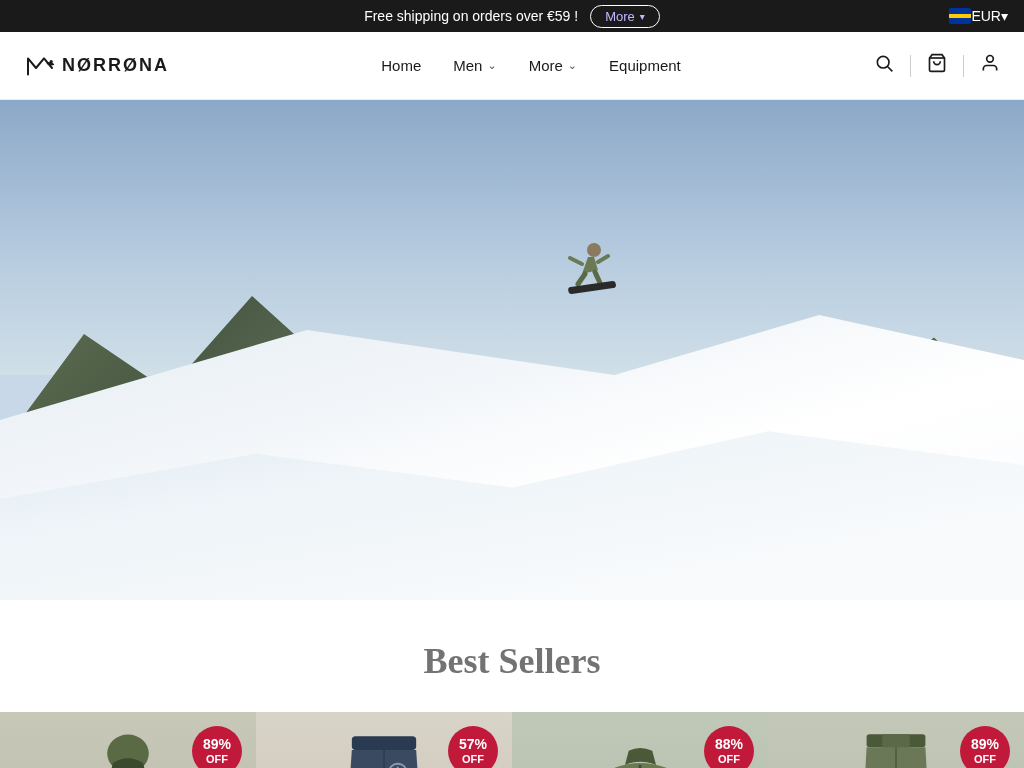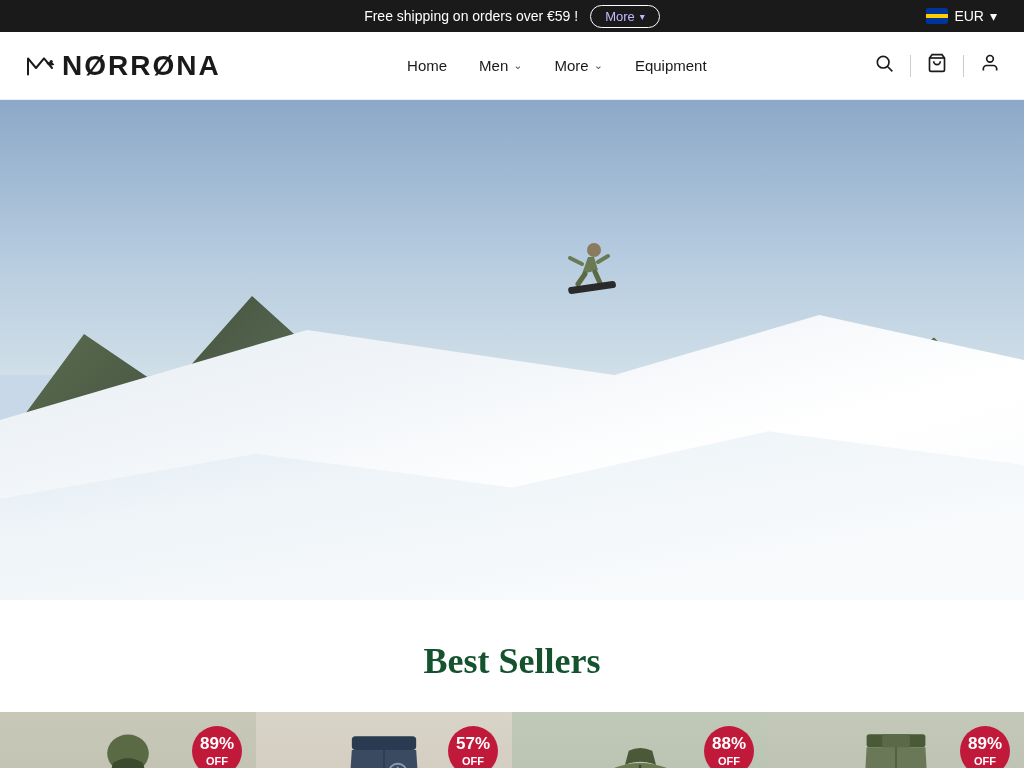--- a/index.html
+++ b/index.html
@@ -27,24 +27,23 @@
       cursor: pointer;
       display: flex;
       align-items: center;
       gap: 5px;
     }
     .more-btn .chevron {
       font-size: 10px;
     }
     .currency-area {
       position: absolute;
-      right: 27px;
-      display: flex;
-      align-items: center;
-      gap: 6px;
+      right: 16px;
+      display: flex;
+      align-items: center;
       font-size: 14px;
       cursor: pointer;
     }
     .flag {
       width: 22px;
       height: 16px;
       background: #003399;
       border-radius: 2px;
       position: relative;
       overflow: hidden;
@@ -62,21 +61,21 @@
     .header {
       display: flex;
       align-items: center;
       justify-content: space-between;
       padding: 0 24px;
       height: 68px;
       background: #fff;
       border-bottom: 1px solid #eee;
     }
     .logo {
-      font-size: 28px;
+      font-size: 18px;
       font-weight: bold;
       letter-spacing: 2px;
       color: #1a1a1a;
       display: flex;
       align-items: center;
       gap: 6px;
       text-decoration: none;
       cursor: pointer;
     }
     .logo-icon {
@@ -176,21 +175,21 @@
 
     
     .best-sellers {
       padding: 40px 0 20px;
       text-align: center;
       background: #fff;
     }
     .best-sellers-title {
       font-size: 36px;
       font-weight: bold;
-      color: #14532d;
+      color: #737373;
       margin-bottom: 30px;
       font-family: Georgia, serif;
     }
     .products-grid {
       display: flex;
       gap: 0;
     }
     .product-card {
       flex: 1;
       position: relative;
@@ -237,21 +236,21 @@
       color: #fff;
       font-size: 12px;
       font-weight: bold;
       display: flex;
       flex-direction: column;
       align-items: center;
       justify-content: center;
       line-height: 1.2;
     }
     .badge-percent {
-      font-size: 17px;
+      font-size: 14px;
       font-weight: bold;
     }
     .badge-off {
       font-size: 11px;
     }
   </style>
 </head>
 <body>
 
 <div class="announcement-bar">

